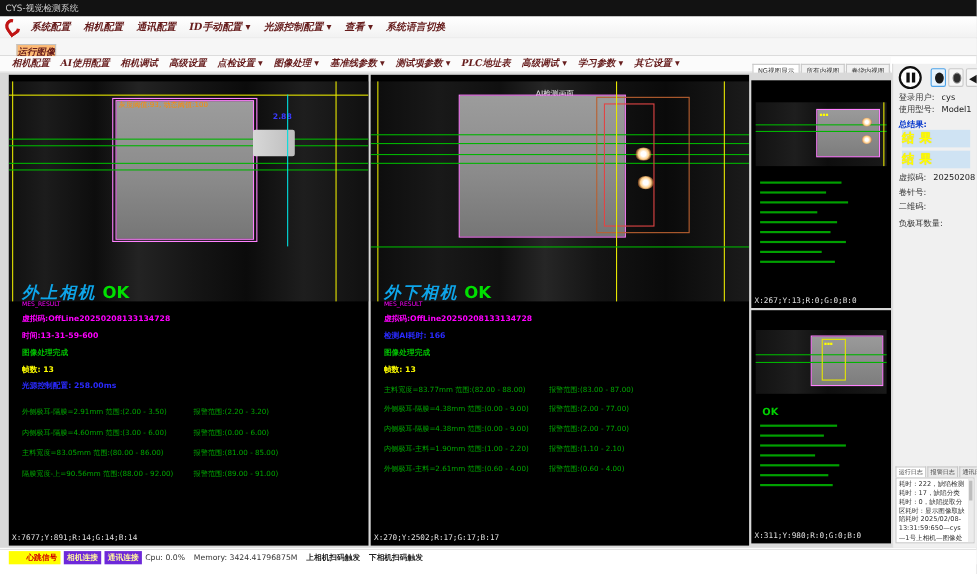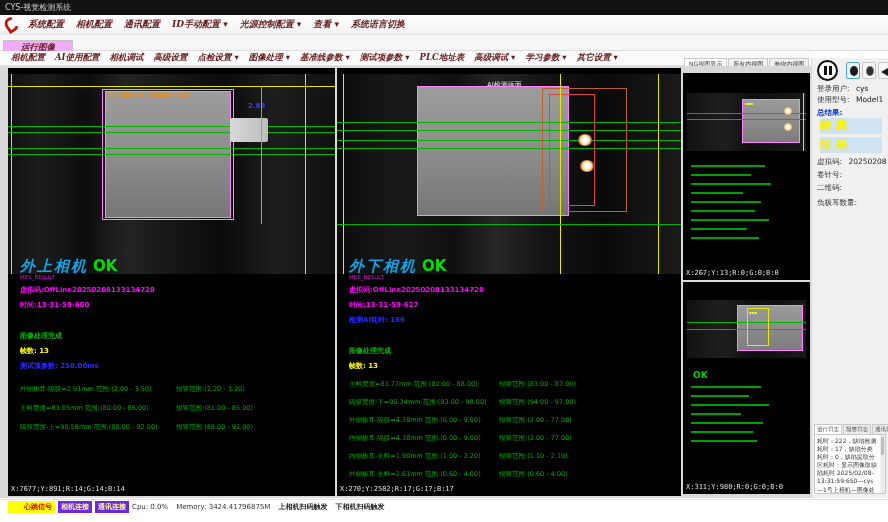--- a/index.html
+++ b/index.html
@@ -6,21 +6,21 @@
   body { background:#888; font-family:"DejaVu Sans", sans-serif; }
   .window { position:relative; width:888px; height:522px; background:#ffffff; overflow:hidden; }
 
   
   .titlebar { position:absolute; left:0; top:0; width:888px; height:15px; background:#121212; color:#cfcfcf; font-size:8px; line-height:15px; padding-left:5px; }
   .menubar { position:absolute; left:0; top:15px; width:888px; height:20px; background:linear-gradient(#ffffff,#f2f2f2); display:flex; align-items:center; padding-left:3px; border-bottom:1px solid #e5e5e5; }
   .logo { width:13px; height:15px; border:3px solid #c01414; border-right-color:transparent; border-radius:50% 50% 50% 0; transform:rotate(-35deg); margin:0 4px 0 2px; }
   .menu-items { display:flex; }
   .menu-item, .tool-item { font-family:"DejaVu Serif", serif; font-style:italic; font-weight:bold; font-size:9px; color:#661c1c; padding:2px 6px; cursor:default; white-space:nowrap; }
   .tabstrip { position:absolute; left:0; top:35px; width:888px; height:16px; background:#f6f6f6; border-bottom:1px solid #dcdcdc; }
-  .tab { display:inline-block; margin-left:3px; margin-top:1px; padding:1px 17px; background:#f0abfc; border:1px solid #c2c2c2; border-bottom:none; font-family:"DejaVu Serif", serif; font-style:italic; font-weight:bold; font-size:8.5px; color:#661c1c; }
+  .tab { display:inline-block; margin-left:15px; margin-top:1px; padding:1px 0; background:#fdba74; border:1px solid #c2c2c2; border-bottom:none; font-family:"DejaVu Serif", serif; font-style:italic; font-weight:bold; font-size:8.5px; color:#661c1c; }
   .toolbar { position:absolute; left:0; top:51px; width:810px; height:15px; background:#fbfbfb; display:flex; padding-left:6px; border-bottom:1px solid #e0e0e0; }
   .toolbar .tool-item { padding:1px 5px; font-size:8.5px; }
 
   
   .main { position:absolute; left:0; top:66px; width:888px; height:432px; background:#d9d9d9; }
   .panel { position:absolute; background:#000; overflow:hidden; }
   .left-panel  { left:8px;   top:2px; width:327px; height:428px; }
   .mid-panel   { left:337px; top:2px; width:344px; height:428px; }
   .ng-top      { left:683px; top:7px;   width:127px; height:207px; }
   .ng-bottom   { left:683px; top:216px; width:127px; height:212px; }
@@ -45,21 +45,21 @@
   .thresh { position:absolute; color:#ff8a00; font-size:6.5px; white-space:nowrap; }
   .roi { position:absolute; color:#3a3aff; font-size:7px; font-weight:bold; }
   .ai-label { position:absolute; color:#e8e8e8; font-size:7px; }
 
   
   .cam-text { position:absolute; left:12px; top:188px; width:310px; }
   .cam-title { font-size:15px; font-weight:bold; font-style:italic; color:#0ea5e9; letter-spacing:2px; }
   .cam-ok { font-size:15px; font-weight:bold; color:#00e000; }
   .mes { font-size:5.5px; color:#ff00ff; margin-top:-2px; }
   .t-magenta { color:#ff00ff; font-size:7px; font-weight:bold; margin-top:5px; }
-  .t-greenb  { color:#00bb00; font-size:7px; font-weight:bold; margin-top:21px; }
+  .t-greenb  { color:#00bb00; font-size:7px; font-weight:bold; margin-top:6px; }
   .t-yellow  { color:#ffff00; font-size:7px; font-weight:bold; margin-top:5px; }
   .t-blue    { color:#2a2aff; font-size:7px; font-weight:bold; margin-top:5px; }
   .mrows { margin-top:14px; }
   .mid-panel .mrows { margin-top:9px; }
   .mrow { display:flex; margin-bottom:9px; }
   .left-panel .mrow { margin-bottom:10px; }
   .mrow .m { width:156px; color:#00a800; font-size:6.5px; white-space:nowrap; }
   .mid-panel .mrow .m { width:150px; }
   .mrow .a { color:#00a800; font-size:6.5px; white-space:nowrap; }
 
@@ -174,28 +174,32 @@
       <div class="cam-text">
         <div>
           <span class="cam-title">外上相机</span>
           <span class="cam-ok">OK</span>
         </div>
         <div class="mes">MES_RESULT</div>
         <div class="t-magenta">虚拟码:OffLine20250208133134728</div>
         <div class="t-magenta">时间:13-31-59-600</div>
         <div class="t-greenb">图像处理完成</div>
         <div class="t-yellow">帧数: 13</div>
-        <div class="t-blue">测试项参数: 258.00ms</div>
+        <div class="t-blue">光源控制配置: 258.00ms</div>
         <div class="mrows">
 
             <div class="mrow">
               <span class="m">外侧极耳-隔膜=2.91mm 范围:(2.00 - 3.50)</span>
               <span class="a">报警范围:(2.20 - 3.20)</span>
             </div>
 
+            <div class="mrow">
+              <span class="m">内侧极耳-隔膜=4.60mm 范围:(3.00 - 6.00)</span>
+              <span class="a">报警范围:(0.00 - 6.00)</span>
+            </div>
 
             <div class="mrow">
               <span class="m">主料宽度=83.05mm 范围:(80.00 - 86.00)</span>
               <span class="a">报警范围:(81.00 - 85.00)</span>
             </div>
 
             <div class="mrow">
               <span class="m">隔膜宽度-上=90.56mm 范围:(88.00 - 92.00)</span>
               <span class="a">报警范围:(89.00 - 91.00)</span>
             </div>
@@ -221,35 +225,30 @@
         <div class="vline yellow" style="left:321px"></div>
         <div class="hline green" style="top:150px"></div>
       </div>
       <div class="cam-text">
         <div>
           <span class="cam-title">外下相机</span>
           <span class="cam-ok">OK</span>
         </div>
         <div class="mes">MES_RESULT</div>
         <div class="t-magenta">虚拟码:OffLine20250208133134728</div>
-        <div class="t-magenta">时间:13-31-59-627</div>
         <div class="t-blue">检测AI耗时: 166</div>
         <div class="t-greenb">图像处理完成</div>
         <div class="t-yellow">帧数: 13</div>
         <div class="mrows">
 
             <div class="mrow">
               <span class="m">主料宽度=83.77mm 范围:(82.00 - 88.00)</span>
               <span class="a">报警范围:(83.00 - 87.00)</span>
             </div>
 
-            <div class="mrow">
-              <span class="m">隔膜宽度-下=95.24mm 范围:(93.00 - 98.00)</span>
-              <span class="a">报警范围:(94.00 - 97.00)</span>
-            </div>
 
             <div class="mrow">
               <span class="m">外侧极耳-隔膜=4.38mm 范围:(0.00 - 9.00)</span>
               <span class="a">报警范围:(2.00 - 77.00)</span>
             </div>
 
             <div class="mrow">
               <span class="m">内侧极耳-隔膜=4.38mm 范围:(0.00 - 9.00)</span>
               <span class="a">报警范围:(2.00 - 77.00)</span>
             </div>

